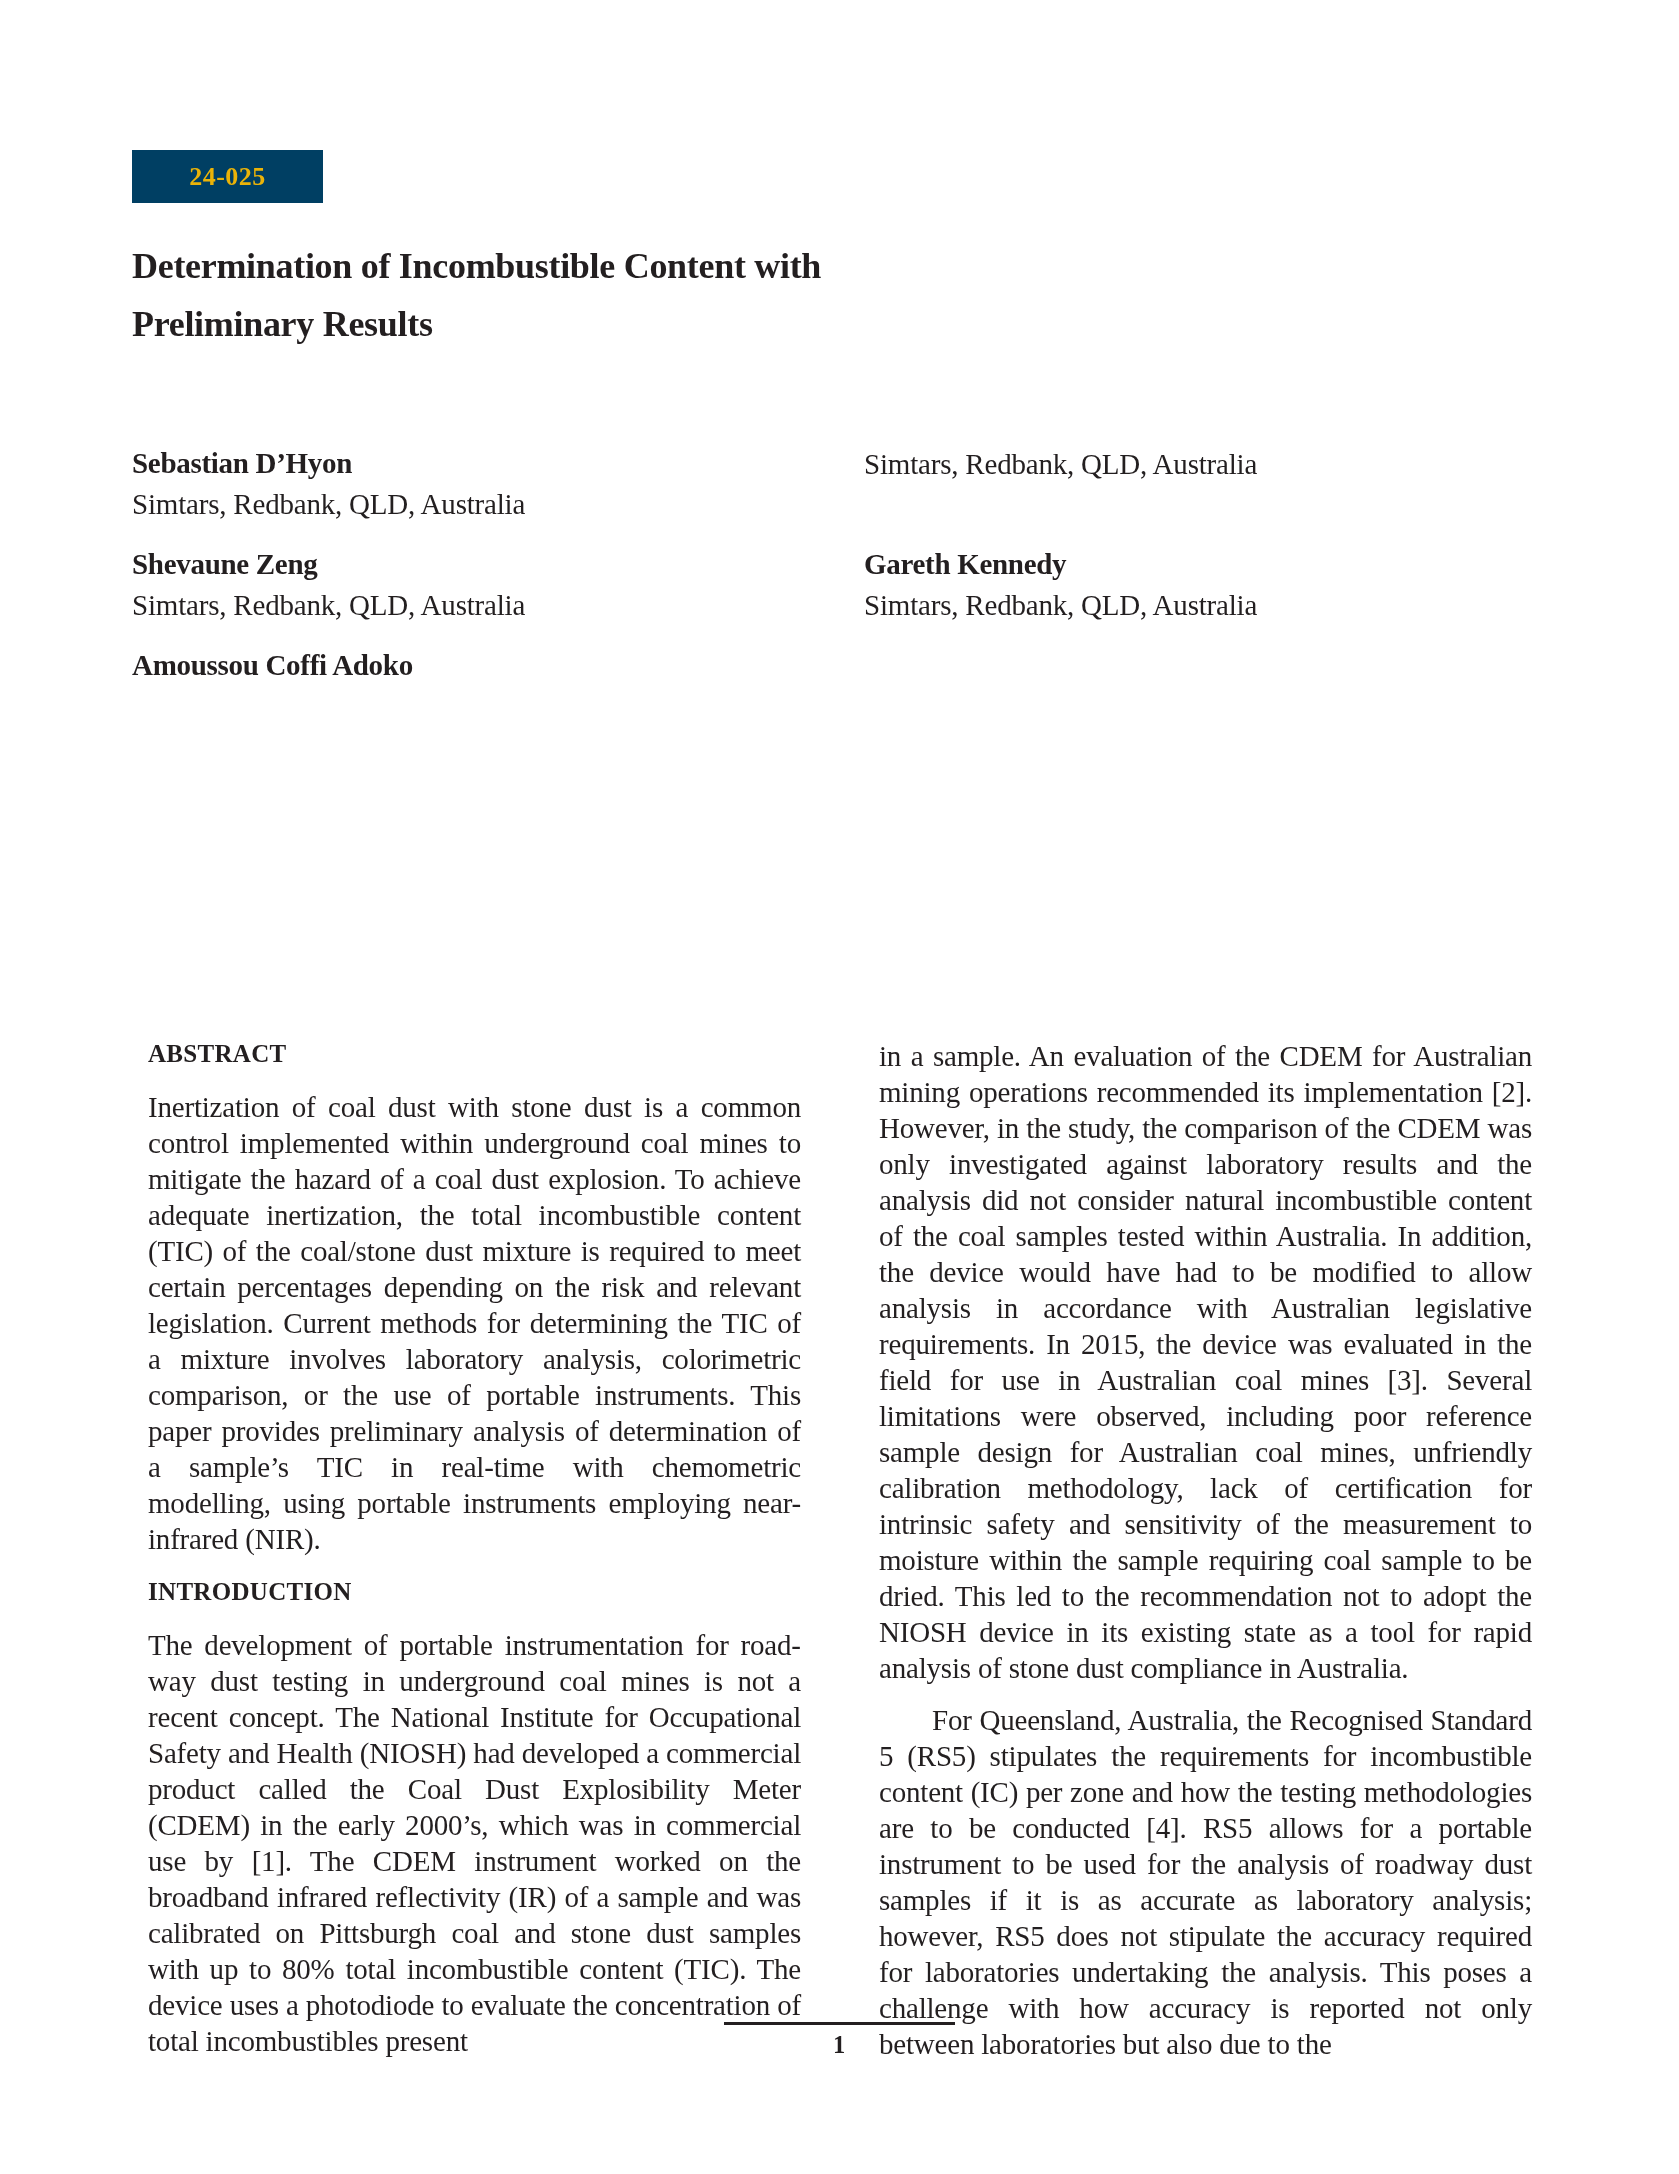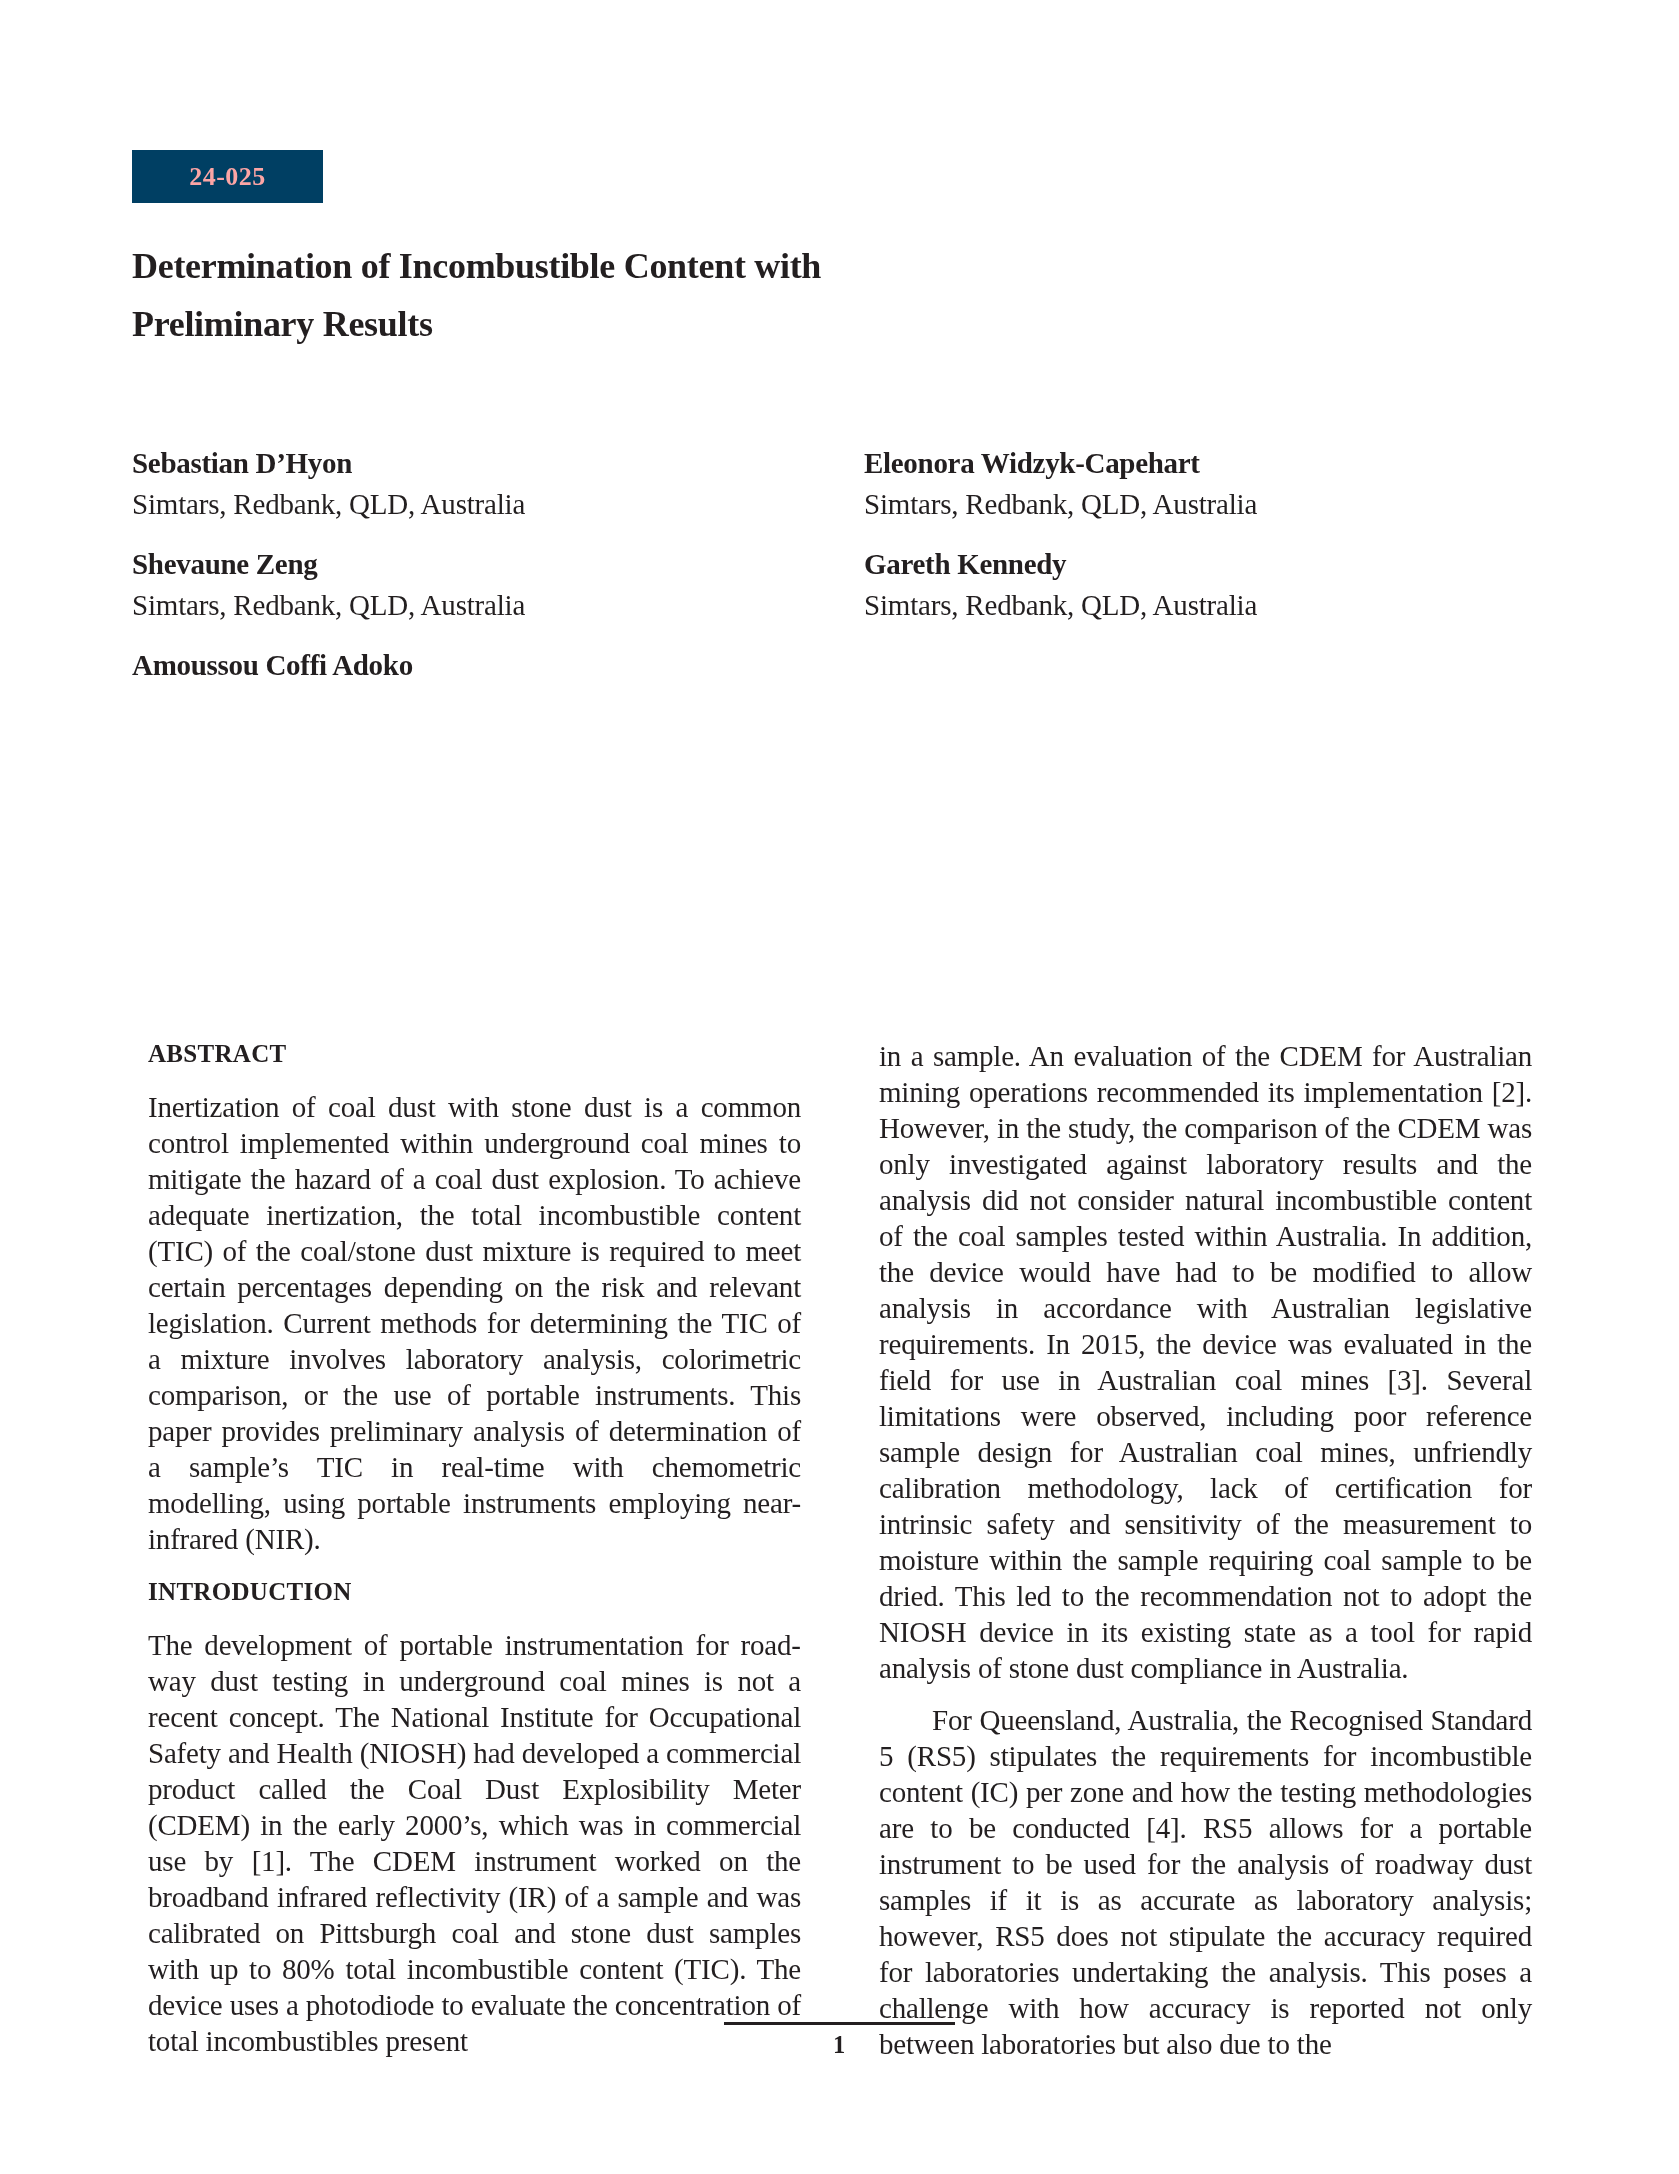--- a/index.html
+++ b/index.html
@@ -2,21 +2,21 @@
 <html style="font-size:15px"><head>
 <meta charset="utf-8">
 <style>
   html, body { margin: 0; padding: 0; background: #ffffff; }
   body {
     width: 1680px; height: 2174px; position: relative; overflow: hidden;
     font-family: "Liberation Serif", "DejaVu Serif", serif; color: #231f20;
   }
   .badge {
     position: absolute; left: 132px; top: 150px; width: 191px; height: 53px;
-    background: #003f63; color: #fca5a5; display: flex; align-items: center; justify-content: center;
+    background: #003f63; color: #eab308; display: flex; align-items: center; justify-content: center;
     font-family: "Liberation Serif", serif; font-weight: bold; font-size: 26px; letter-spacing: 0.5px;
   }
   .title {
     position: absolute; left: 132px; top: 237px; width: 1318px; margin: 0;
     font-family: "Liberation Serif", serif; font-weight: bold; font-size: 36px; line-height: 58px;
     letter-spacing: -0.3px; color: #231f20;
   }
   .title span { display: block; }
   .authors { position: absolute; left: 132px; top: 443px; width: 1412px; }
   .author { position: absolute; width: 716px; }
@@ -54,21 +54,20 @@
   <span>Determination of Incombustible Content with</span>
   <span>Preliminary Results</span>
 </h1>
 
 <div class="authors">
   <div class="author" style="left:0; top:0;">
     <div class="name">Sebastian D’Hyon</div>
     <div class="affil">Simtars, Redbank, QLD, Australia</div>
   </div>
   <div class="author" style="left:732px; top:0;">
-    <div class="name">Eleonora Widzyk-Capehart</div>
     <div class="affil">Simtars, Redbank, QLD, Australia</div>
   </div>
   <div class="author" style="left:0; top:101px;">
     <div class="name">Shevaune Zeng</div>
     <div class="affil">Simtars, Redbank, QLD, Australia</div>
   </div>
   <div class="author" style="left:732px; top:101px;">
     <div class="name">Gareth Kennedy</div>
     <div class="affil">Simtars, Redbank, QLD, Australia</div>
   </div>

